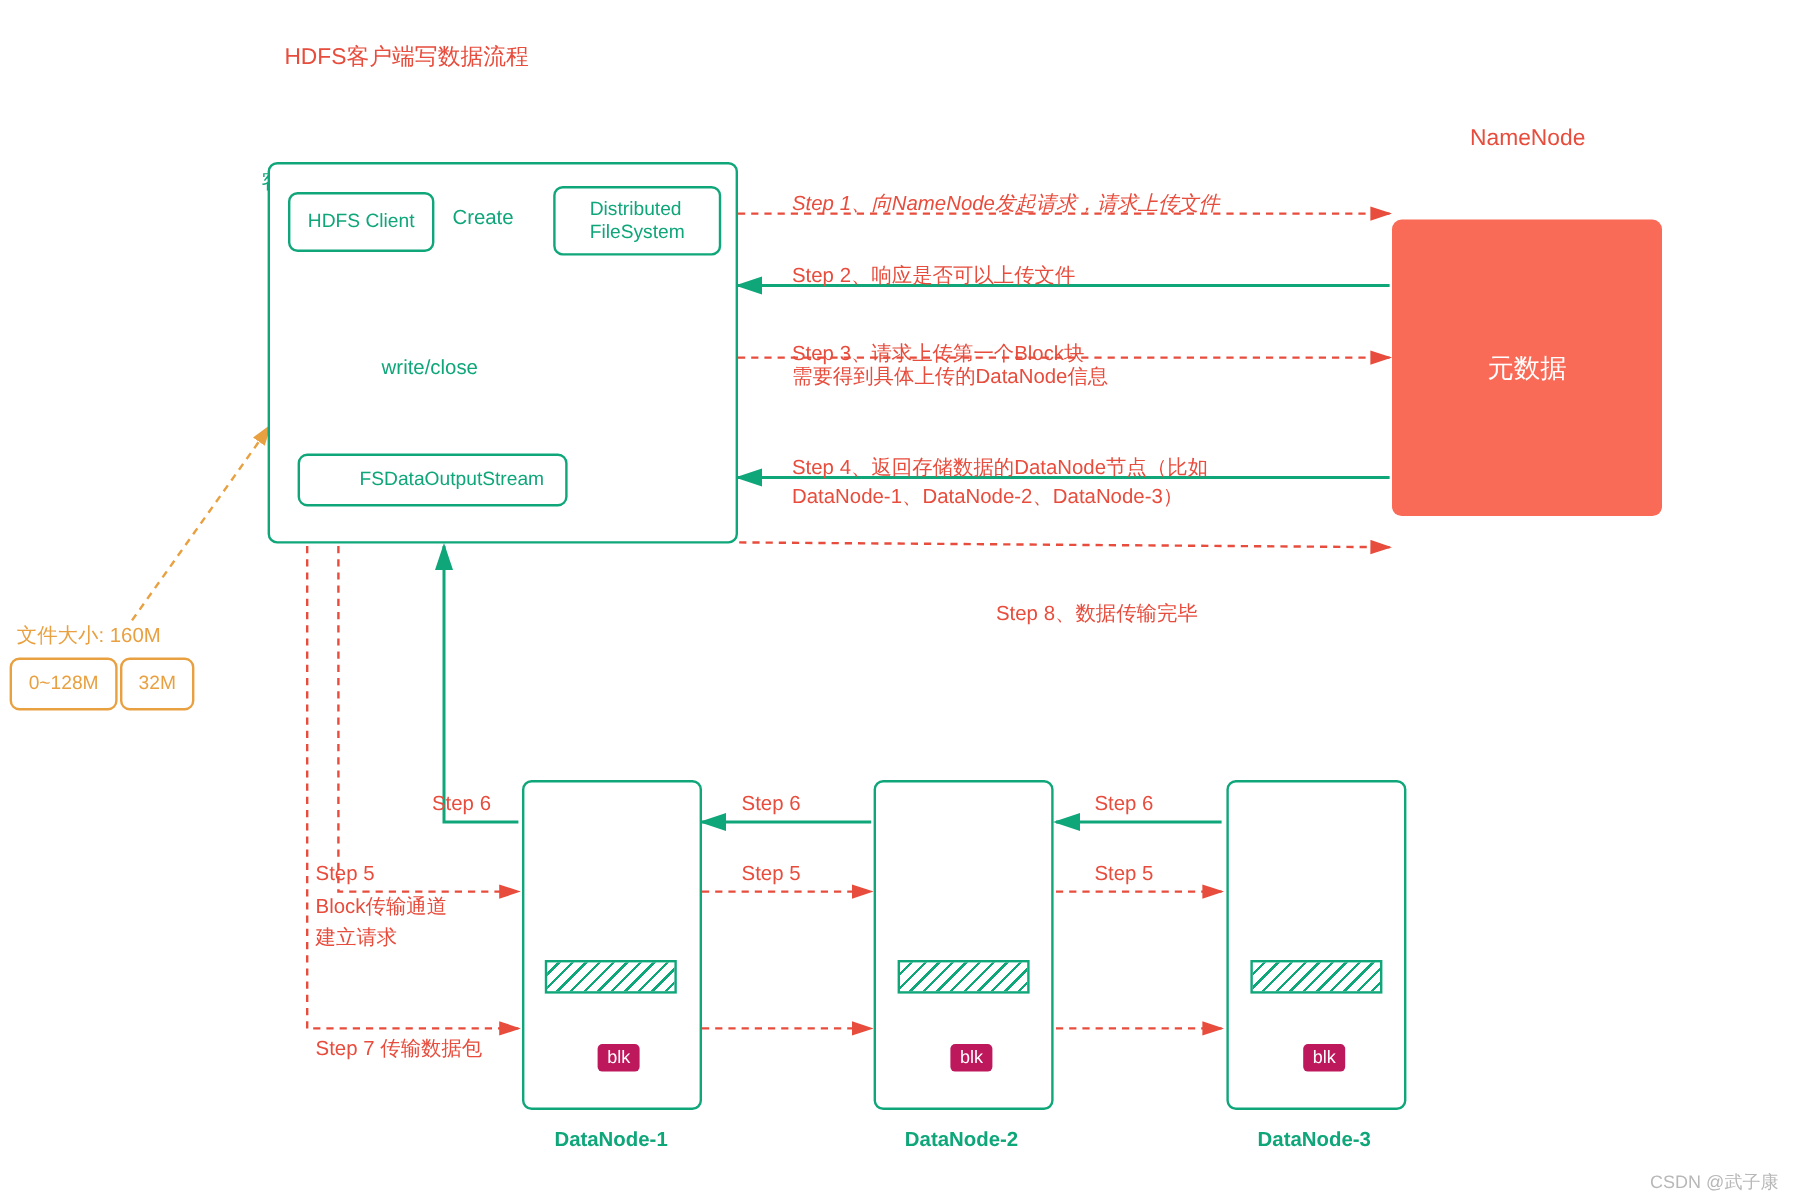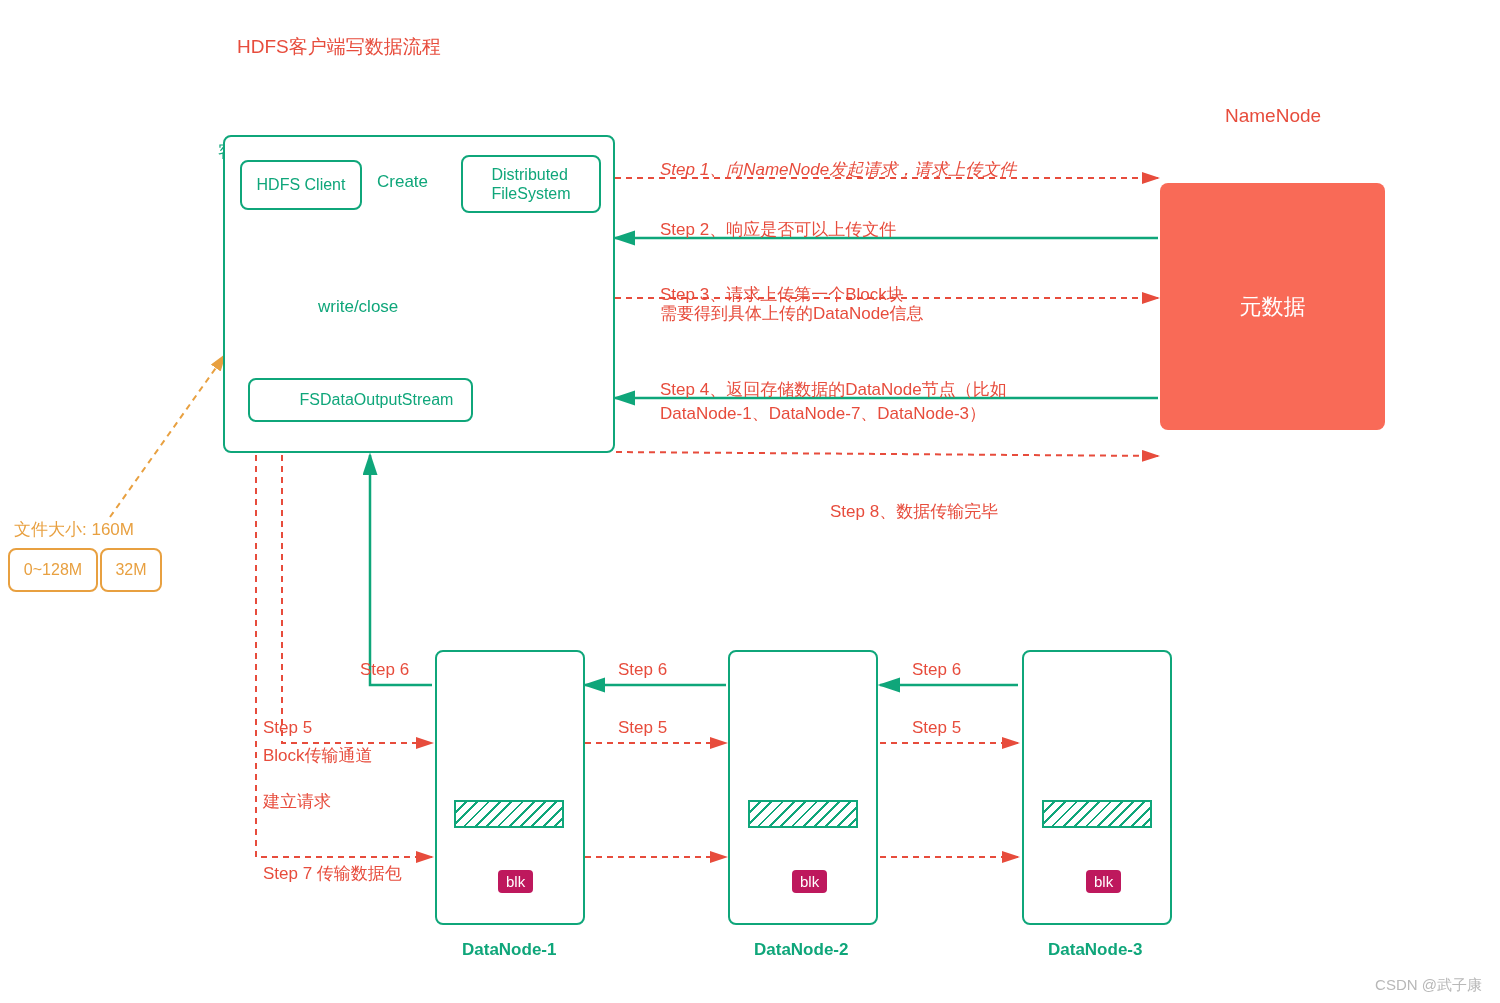--- a/index.html
+++ b/index.html
@@ -140,26 +140,26 @@
 <div class="label redtxt" style="left:1225px; top:105px; font-size:19px;">NameNode</div>
 <div class="namenode" style="left:1160px; top:135px; width:225px; height:247px;margin-top:48px;">
   <span>元数据</span>
 </div>
 
 <div class="label redtxt" style="left:660px; top:158px;font-style:italic;">Step 1、向NameNode发起请求，请求上传文件</div>
 <div class="label redtxt" style="left:660px; top:218px;">Step 2、响应是否可以上传文件</div>
 <div class="label redtxt" style="left:660px; top:283px;">Step 3、请求上传第一个Block块</div>
 <div class="label redtxt" style="left:660px; top:302px;">需要得到具体上传的DataNode信息</div>
 <div class="label redtxt" style="left:660px; top:378px;">Step 4、返回存储数据的DataNode节点（比如</div>
-<div class="label redtxt" style="left:660px; top:402px;">DataNode-1、DataNode-7、DataNode-3）</div>
+<div class="label redtxt" style="left:660px; top:402px;">DataNode-1、DataNode-2、DataNode-3）</div>
 <div class="label redtxt" style="left:830px; top:500px;">Step 8、数据传输完毕</div>
 
 <div class="label redtxt" style="left:263px; top:718px;">Step 5</div>
 <div class="label redtxt" style="left:263px; top:744px;">Block传输通道</div>
-<div class="label redtxt" style="left:263px; top:770px;margin-top:20px;">建立请求</div>
+<div class="label redtxt" style="left:263px; top:770px;">建立请求</div>
 
 <div class="label redtxt" style="left:360px; top:660px;">Step 6</div>
 
 <div class="label redtxt" style="left:263px; top:862px;">Step 7 传输数据包</div>
 
 <div class="label redtxt" style="left:618px; top:660px;">Step 6</div>
 <div class="label redtxt" style="left:618px; top:718px;">Step 5</div>
 <div class="label redtxt" style="left:912px; top:660px;">Step 6</div>
 <div class="label redtxt" style="left:912px; top:718px;">Step 5</div>
 

